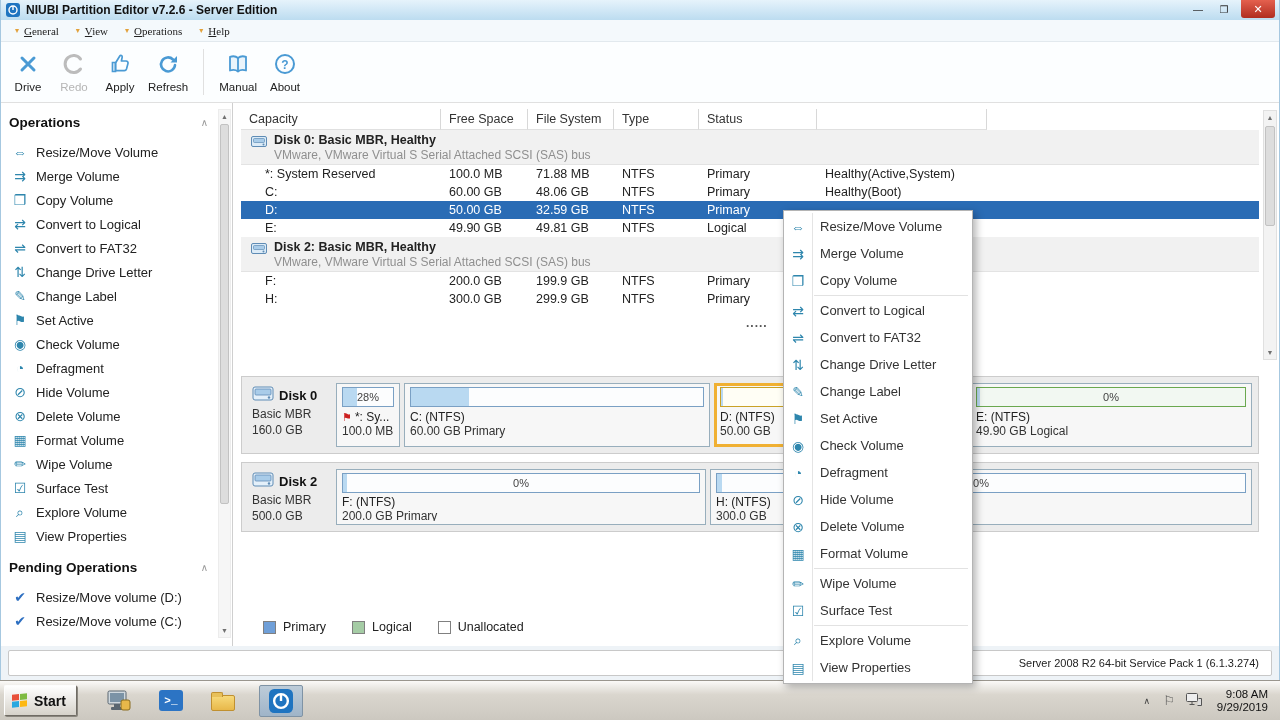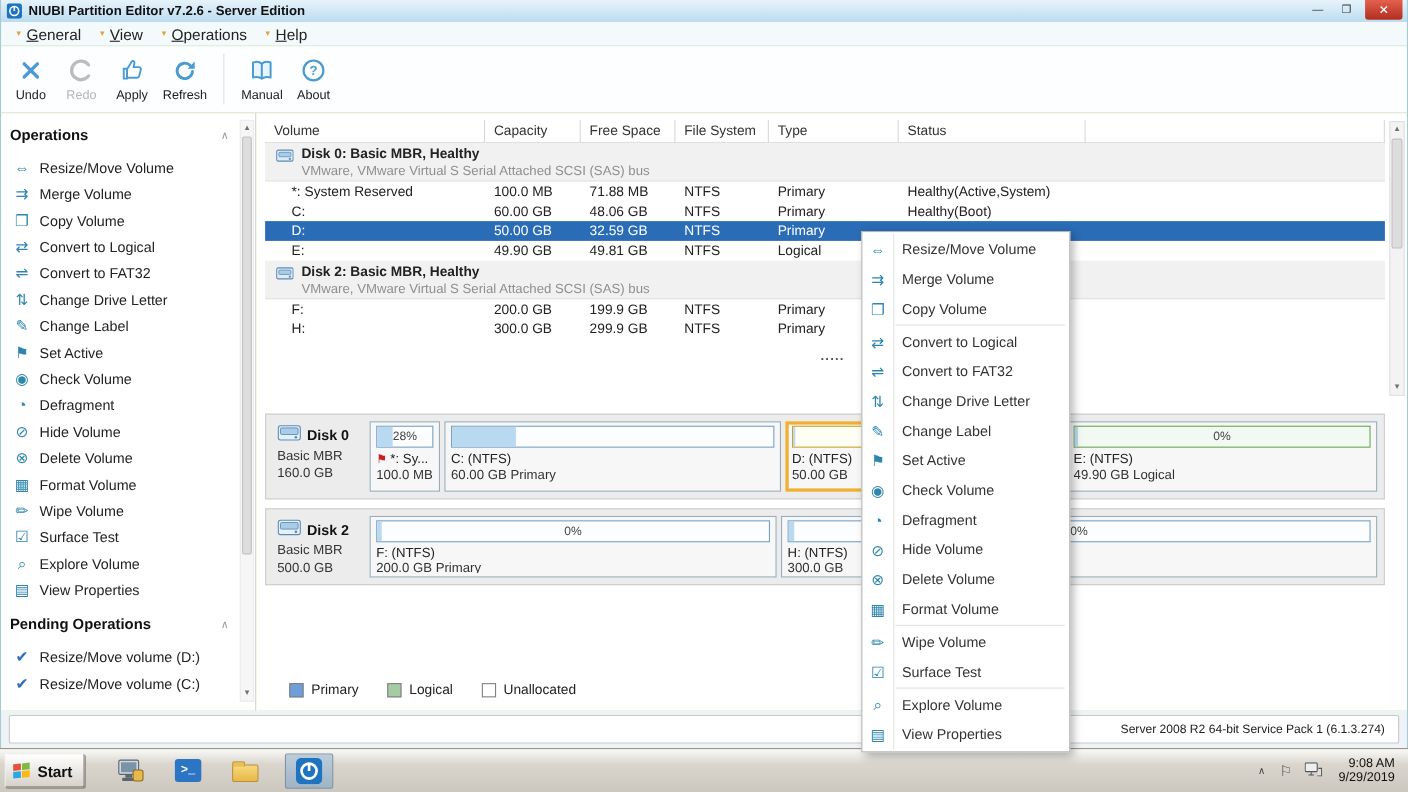--- a/index.html
+++ b/index.html
@@ -13,21 +13,21 @@
   .titlebar { height:20px; background:linear-gradient(#e6f3fb,#bcdcf0); display:flex; align-items:center; padding-left:5px; flex:0 0 auto; }
   .app-icon { width:14px; height:14px; margin-right:6px; flex:0 0 auto; }
   .title-text { font-size:12px; font-weight:bold; color:#111; white-space:nowrap; }
   .win-controls { margin-left:auto; display:flex; align-items:flex-start; height:100%; }
   .win-btn { width:26px; height:18px; display:flex; align-items:center; justify-content:center; font-size:10px; color:#333; cursor:default; }
   .win-btn.close { width:34px; background:linear-gradient(#e4604e,#b02d20); color:#fff; font-size:11px; border-radius:0 0 3px 3px; margin:0 4px 0 4px; }
 
   .menubar { height:22px; background:#f4f9fc; border-bottom:1px solid #e2e9ee; display:flex; align-items:center; padding-left:8px; flex:0 0 auto; }
   .menu-item { display:flex; align-items:center; padding:2px 11px 2px 6px; }
   .menu-caret { color:#e2a23c; font-size:8px; margin-right:5px; }
-  .menu-label { font-size:14px; color:#222; display:inline-block; }
+  .menu-label { font-size:11px; color:#222; display:inline-block;font-family:Liberation Serif, serif; }
   .menu-label::first-letter { text-decoration:underline; }
 
   .toolbar { height:61px; background:#fcfeff; border-bottom:1px solid #e0e0e0; display:flex; align-items:center; padding:0 4px; flex:0 0 auto; }
   .tool-btn { min-width:46px; height:54px; display:flex; flex-direction:column; align-items:center; justify-content:center; gap:2px; padding:0 5px; }
   .tool-label { font-size:11.5px; color:#222; }
   .tool-btn.disabled .tool-label { color:#b5b5b5; }
   .tool-sep { width:1px; height:46px; background:#e0e0e0; margin:0 10px; }
 
   
   .main { flex:1; display:flex; min-height:0; position:relative; }
@@ -158,21 +158,21 @@
         <span class="menu-caret">▾</span>
         <span class="menu-label">Help</span>
       </div>
   </div>
 
   <div class="toolbar">
     <div class="tool-btn">
       <span><svg width="24" height="24" viewBox="0 0 24 24">
             <path d="M6 6 L18 18 M18 6 L6 18" stroke="#4a9ad4" stroke-width="3" stroke-linecap="round" fill="none"></path>
           </svg></span>
-      <span class="tool-label">Undo</span>
+      <span class="tool-label">Drive</span>
     </div>
     <div class="tool-btn disabled">
       <span><svg width="24" height="24" viewBox="0 0 24 24">
             <path d="M18.5 7 A8.5 8.5 0 1 0 18.5 17" stroke="#bcbcbc" stroke-width="3" stroke-linecap="round" fill="none"></path>
           </svg></span>
       <span class="tool-label">Redo</span>
     </div>
     <div class="tool-btn">
       <span><svg width="24" height="24" viewBox="0 0 24 24">
             <path d="M4.5 10.5h3v9h-3z" fill="none" stroke="#4a9ad4" stroke-width="1.7"></path>
@@ -297,21 +297,20 @@
       <div class="side-scroll">
         <div class="scroll-btn">▲</div>
         <div class="scroll-thumb"></div>
         <div class="scroll-btn bottom">▼</div>
       </div>
     </div>
 
     <div class="content">
 
       <div class="t-head">
-        <div>Volume</div>
         <div>Capacity</div>
         <div>Free Space</div>
         <div>File System</div>
         <div>Type</div>
         <div>Status</div>
         <div></div>
       </div>
 
       <div class="t-group">
         <span class="g-icon"><svg width="16" height="13" viewBox="0 0 16 13">

